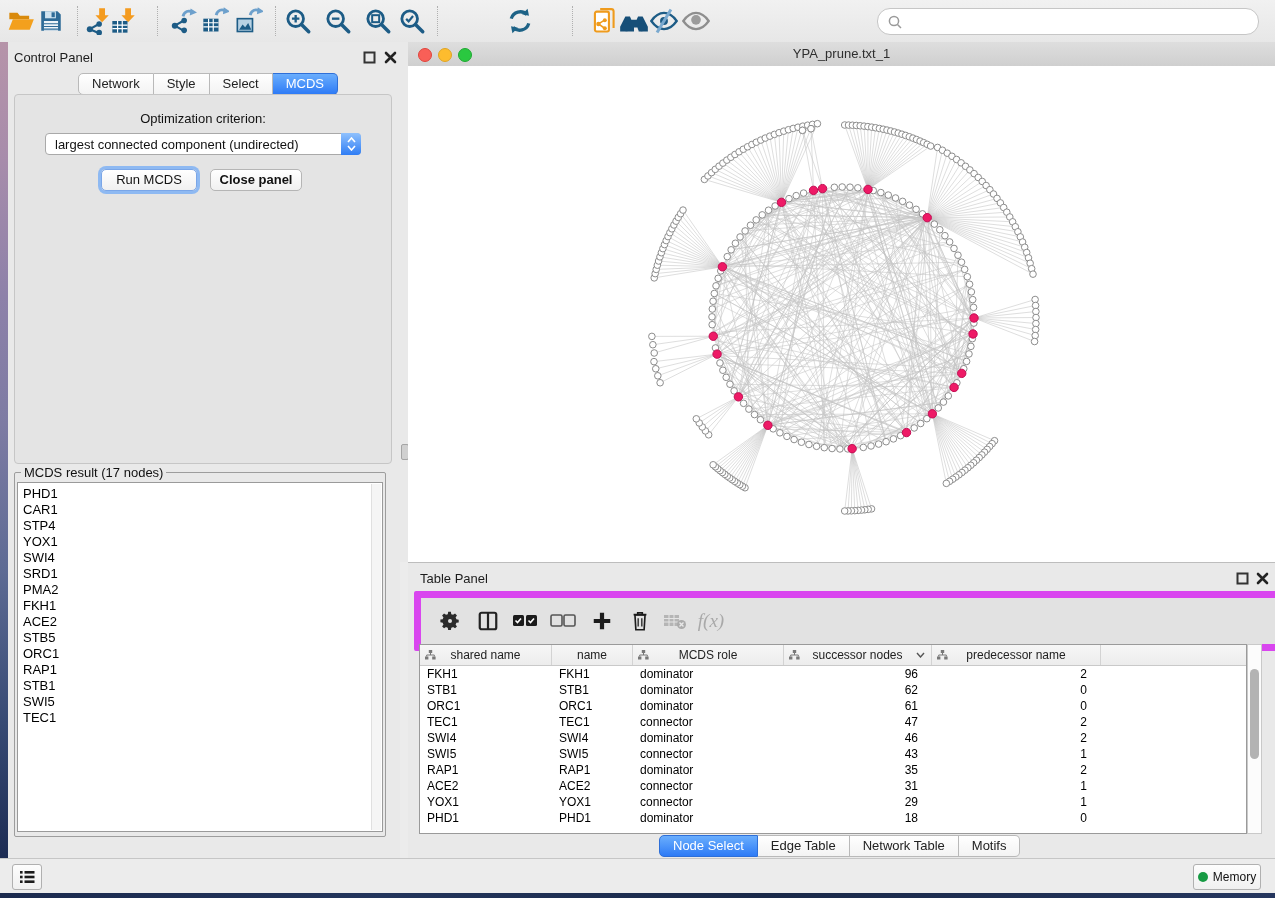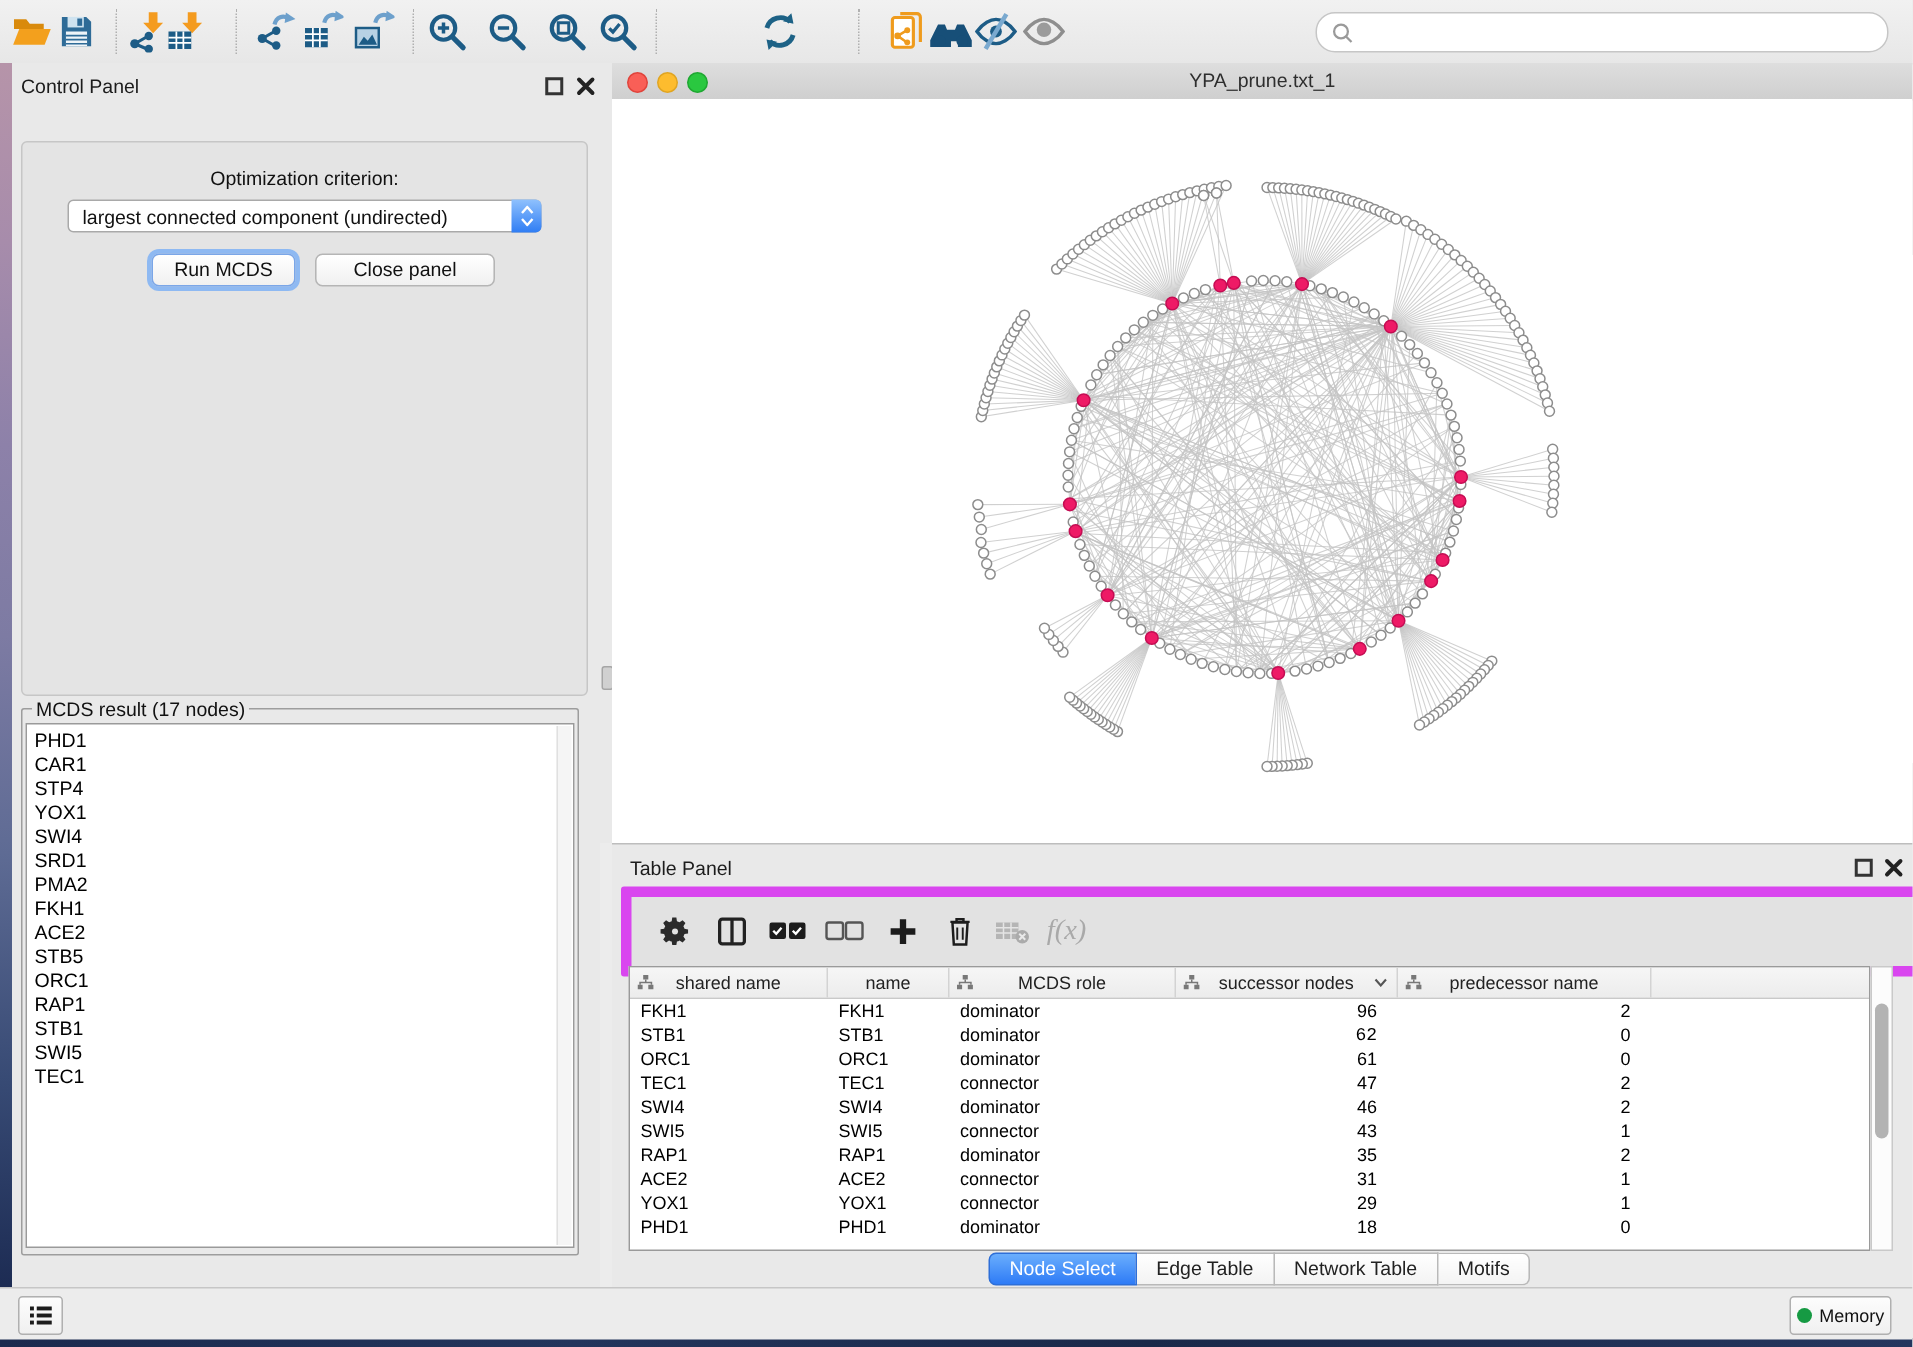--- a/index.html
+++ b/index.html
@@ -37,21 +37,21 @@
   .tab.active{background:linear-gradient(#6aaefd,#2e7bf6);color:#fff;border-color:#2e6fd8;}
   #cp-inner{left:6px;top:52px;width:376px;height:368px;background:#e4e4e4;border:1px solid #c6c6c6;border-radius:4px;}
   #opt-label{left:0;top:16px;width:100%;text-align:center;font-size:13px;color:#111;}
   #criterion{left:30px;top:38px;width:316px;height:22px;background:#fff;border:1px solid #a9a9a9;border-radius:4px;
              font-size:13px;color:#111;line-height:22px;padding-left:9px;box-sizing:border-box;cursor:default;}
   #criterion .cap{position:absolute;right:-1px;top:-1px;width:20px;height:22px;border-radius:0 4px 4px 0;
              background:linear-gradient(#8fc1fd,#2f7df4);display:flex;flex-direction:column;align-items:center;justify-content:center;gap:2px;}
   .btn{position:absolute;height:22px;background:linear-gradient(#ffffff,#f0f0f0);border:1px solid #b5b5b5;border-radius:5px;
        font-size:13px;color:#111;text-align:center;line-height:20px;cursor:default;box-sizing:border-box;}
   #run-btn{left:86px;top:74px;width:96px;box-shadow:0 0 0 3px rgba(106,166,248,.7);border-color:#7aa6e8;}
-  #closep-btn{left:195px;top:74px;width:120px;}
+  #closep-btn{left:195px;top:74px;width:92px;font-weight:bold;}
   #mcds-fieldset{left:6px;top:423px;width:372px;height:372px;border:1px solid #9d9d9d;border-radius:2px;
                  margin:0;padding:2px;box-sizing:border-box;}
   #mcds-fieldset legend{font-size:13px;color:#111;padding:0 3px;margin-left:4px;}
   #mcds-list{position:relative;width:100%;height:350px;background:#fff;border:1px solid #9a9a9a;box-sizing:border-box;overflow:hidden;}
   #mcds-list .item{font-size:13px;color:#000;line-height:16px;padding-left:5px;}
   #mcds-track{position:absolute;right:1px;top:1px;width:9px;height:calc(100% - 2px);background:#f5f5f5;border-left:1px solid #e0e0e0;}
 
   
   #v-split{left:400px;top:42px;width:8px;height:520px;background:#e9e9e9;border-right:1px solid #a8a8a8;}
   #v-split .grip{position:absolute;left:1px;top:402px;width:6px;height:14px;background:#d0d0d0;border:1px solid #a5a5a5;border-radius:2px;}
@@ -248,20 +248,26 @@
     <svg width="13" height="13" viewBox="0 0 13 13">
         <rect x="1.5" y="1.5" width="10" height="10" fill="none" stroke="#333" stroke-width="2"></rect>
       </svg>
   </div>
   <div class="wicon" style="left:376px;top:9px">
     <svg width="13" height="13" viewBox="0 0 13 13">
         <path d="M2 2l9 9M11 2l-9 9" stroke="#222" stroke-width="2.6" stroke-linecap="round"></path>
       </svg>
   </div>
 
+  <div class="cp-tabs">
+    <div class="tab first">Network</div>
+    <div class="tab">Style</div>
+    <div class="tab">Select</div>
+    <div class="tab last active">MCDS</div>
+  </div>
 
   <div id="cp-inner" class="abs">
     <div id="criterion" class="abs">
       <span>largest connected component (undirected)</span>
       <span class="cap">
         <svg width="9" height="6" viewBox="0 0 9 6">
             <path d="M1 5l3.5-4L8 5" fill="none" stroke="#fff" stroke-width="1.6"></path>
           </svg>
         <svg width="9" height="6" viewBox="0 0 9 6">
             <path d="M1 1l3.5 4L8 1" fill="none" stroke="#fff" stroke-width="1.6"></path>
@@ -1210,21 +1216,21 @@
           <div class="tcell" style="width: 132px;">FKH1</div>
           <div class="tcell" style="width: 81px;">FKH1</div>
           <div class="tcell" style="width: 151px;">dominator</div>
           <div class="tcell num" style="width: 148px;">96</div>
           <div class="tcell num" style="width: 169px;">2</div>
         </div>
         <div class="trow">
           <div class="tcell" style="width: 132px;">STB1</div>
           <div class="tcell" style="width: 81px;">STB1</div>
           <div class="tcell" style="width: 151px;">dominator</div>
-          <div class="tcell num" style="width: 148px; font-family: Liberation Mono, monospace;">62</div>
+          <div class="tcell num" style="width: 148px;">62</div>
           <div class="tcell num" style="width: 169px;">0</div>
         </div>
         <div class="trow">
           <div class="tcell" style="width: 132px;">ORC1</div>
           <div class="tcell" style="width: 81px;">ORC1</div>
           <div class="tcell" style="width: 151px;">dominator</div>
           <div class="tcell num" style="width: 148px;">61</div>
           <div class="tcell num" style="width: 169px;">0</div>
         </div>
         <div class="trow">

